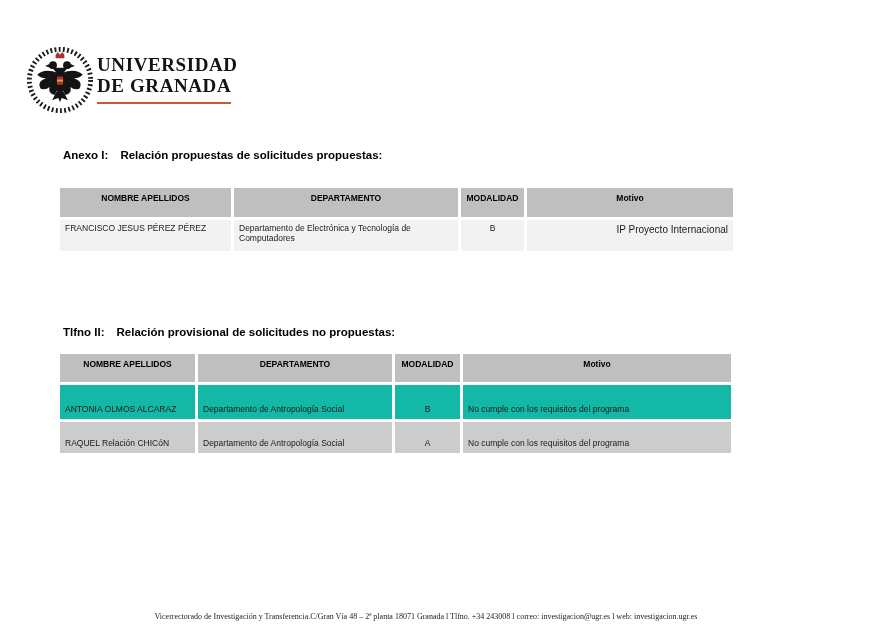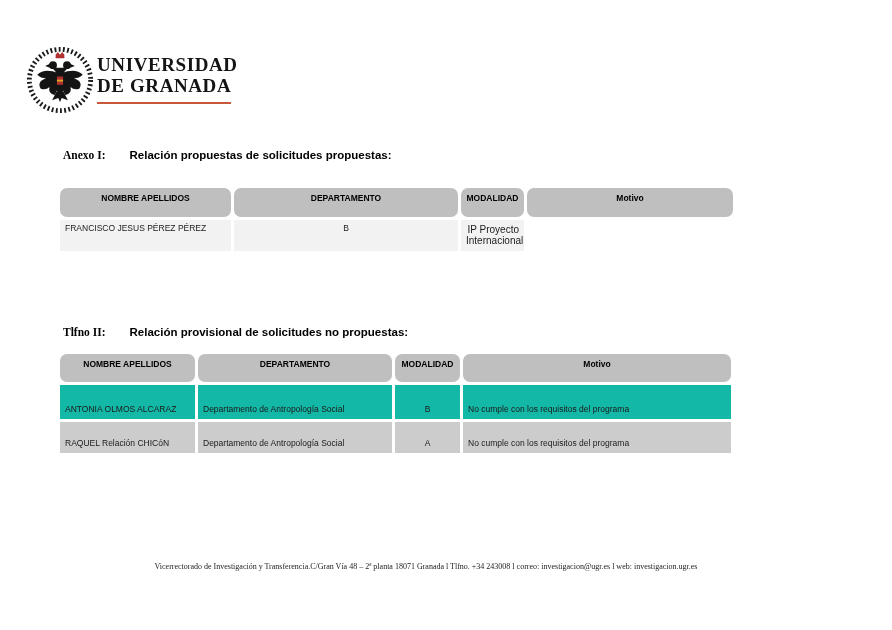--- a/index.html
+++ b/index.html
@@ -7,37 +7,37 @@
     position:relative;width:848px;height:630px;background:#ffffff;overflow:hidden;
     font-family:"Liberation Sans",sans-serif;color:#1a1a1a;
   }
   
   .crest{position:absolute;left:25px;top:45px;width:70px;height:70px;}
   .logo-text{position:absolute;left:97px;top:54px;font-family:"Liberation Serif",serif;
     font-weight:bold;font-size:19px;line-height:21px;letter-spacing:0.6px;color:#141414;}
   .logo-underline{width:134px;height:2px;background:#c8583a;margin-top:6px;}
   
   .anexo-heading{position:absolute;left:63px;font-weight:bold;font-size:11.5px;color:#000;}
-  .anexo-heading .hx{margin-right:24px;font-family:Liberation Serif, serif;}
+  .anexo-heading .hx{margin-right:12px;}
   .h1pos{top:149px;}
   .h2pos{top:326px;}
   
   .t{position:absolute;left:60px;display:grid;gap:3px;background:#ffffff;}
   .t1{top:188px;grid-template-columns:171px 224px 63px 206px;grid-template-rows:29px 31px;}
   .t2{top:354px;grid-template-columns:135px 194px 65px 268px;grid-template-rows:28px 34px 31px;}
   .c{font-size:8.5px;box-sizing:border-box;overflow:hidden;}
   .hc{background:#bfbfbf;font-weight:bold;display:flex;justify-content:center;
-      align-items:flex-start;padding-top:5px;color:#000;border-radius:7px;}
+      align-items:flex-start;padding-top:5px;color:#000;}
   .dc{background:#f2f2f2;padding:3px 5px;}
   .dc2{background:#14b8a6;display:flex;align-items:flex-end;padding:3px 5px 5px 5px;}
   .gray{background:#cccccc;}
   .ctr{display:flex;justify-content:center;}
   .motivo1{font-size:10px;padding-top:4px;text-align:right;}
   
-  .footer{position:absolute;top:562px;left:0;width:852px;text-align:center;
+  .footer{position:absolute;top:612px;left:0;width:852px;text-align:center;
     font-family:"Liberation Serif",serif;font-size:8px;color:#222;}
 </style>
 </head>
 <body>
 
 <div class="page">
 
   <svg class="crest" viewBox="0 0 80 80" aria-hidden="true">
 
     <circle cx="40" cy="40" r="35" fill="none" stroke="#1a1a1a" stroke-width="5.5" stroke-dasharray="2.1 2.7"></circle>
@@ -73,20 +73,21 @@
     <span class="hx">Anexo I:</span><span>Relación propuestas de solicitudes propuestas:</span>
   </div>
 
   <div class="t t1">
     <div class="c hc">NOMBRE APELLIDOS</div>
     <div class="c hc">DEPARTAMENTO</div>
     <div class="c hc">MODALIDAD</div>
     <div class="c hc">Motivo</div>
 
     <div class="c dc">FRANCISCO JESUS PÉREZ PÉREZ</div>
+    <div class="c dc">Departamento de Electrónica y Tecnología de Computadores</div>
     <div class="c dc ctr">B</div>
     <div class="c dc motivo1">IP Proyecto Internacional</div>
   </div>
 
   <div class="anexo-heading h2pos">
     <span class="hx">Tlfno II:</span><span>Relación provisional de solicitudes no propuestas:</span>
   </div>
 
   <div class="t t2">
     <div class="c hc">NOMBRE APELLIDOS</div>

